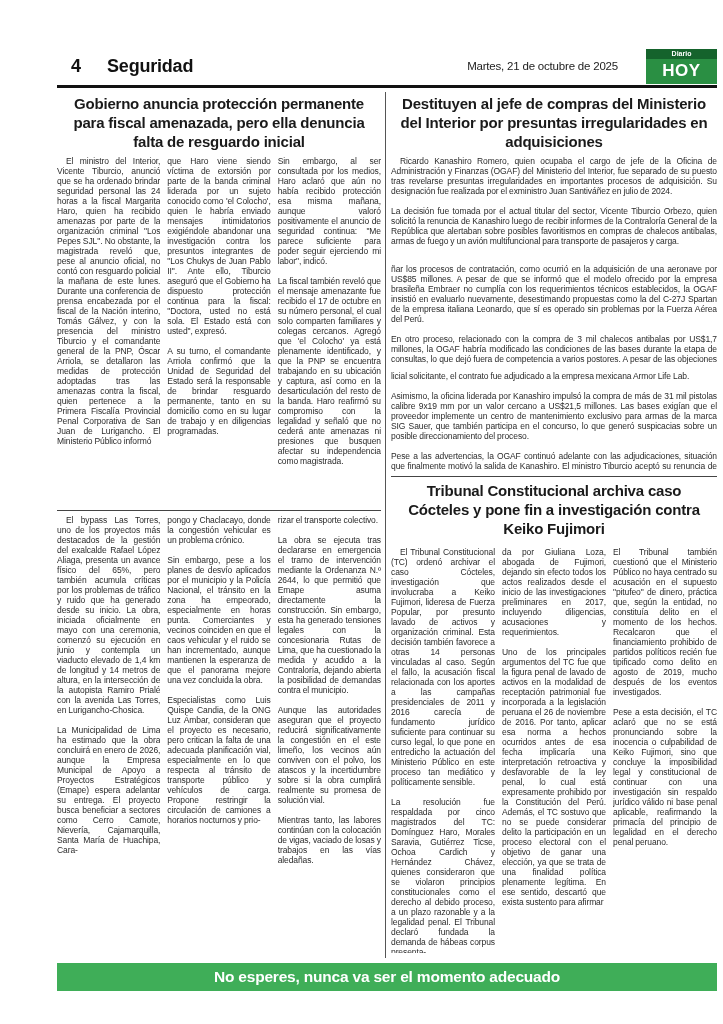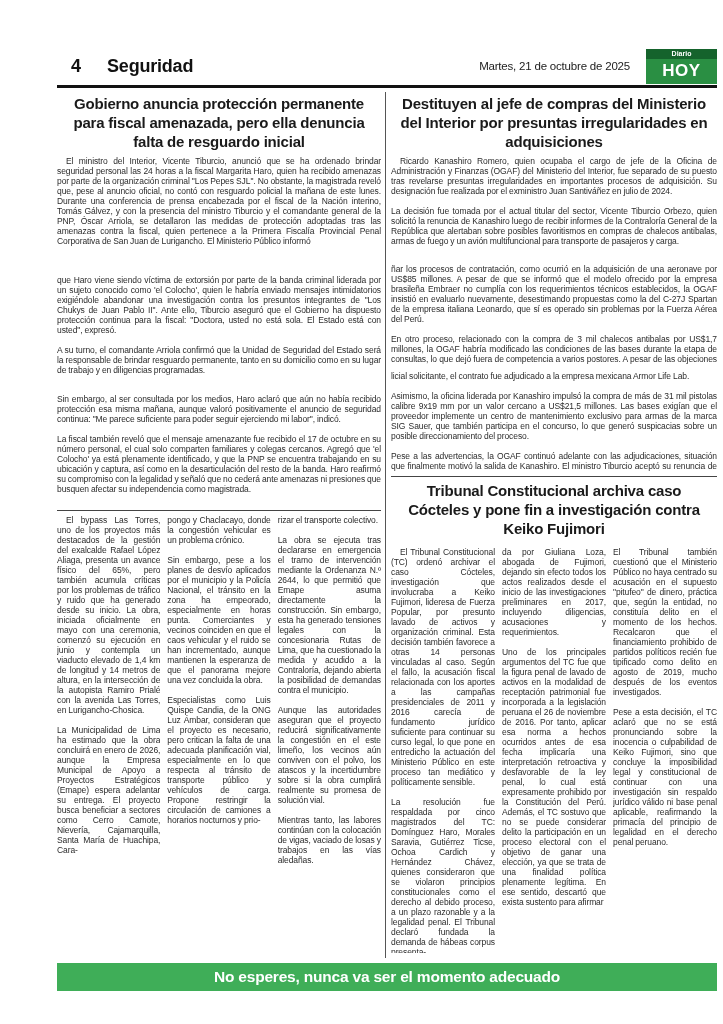--- a/index.html
+++ b/index.html
@@ -15,21 +15,21 @@
   .page{
     position:relative;width:723px;height:1024px;background:#fff;
     font-family:"Liberation Sans", sans-serif;color:var(--ink);
     margin:0 auto;overflow:hidden;
   }
   
   .header{position:absolute;top:48px;left:57px;width:660px;height:36px;display:flex;align-items:center;}
   .page-number{font-size:18px;font-weight:bold;color:#111;margin-left:14px;}
   .section-title{font-size:18px;font-weight:bold;color:#111;margin-left:26px;letter-spacing:-0.2px;}
   .header-spacer{flex:1;}
-  .header-date{font-size:11.5px;color:#222;margin-right:16px;letter-spacing:-0.2px;}
+  .header-date{font-size:11.5px;color:#222;margin-right:28px;letter-spacing:-0.2px;}
   .logo{width:71px;height:35px;background:var(--logo-green);display:flex;flex-direction:column;align-items:center;overflow:hidden;}
   .logo-top{width:100%;background:var(--logo-dark-green);color:#fff;font-size:7px;font-weight:bold;text-align:center;line-height:10px;}
   .logo-main{color:#fff;font-weight:bold;font-size:17px;line-height:24px;letter-spacing:0.5px;}
   .header-rule{position:absolute;top:85px;left:57px;width:660px;height:3px;background:var(--rule);}
   
   .half{position:absolute;top:90px;}
   .half-left{left:57px;width:324px;}
   .half-right{left:391px;width:326px;}
   .v-divider{position:absolute;left:385px;top:92px;width:1px;height:866px;background:#555;}
   
@@ -40,21 +40,21 @@
   .hl-3{height:64px;}
   .hl-2{height:46px;display:flex;align-items:center;justify-content:center;}
   .cols{display:flex;gap:7px;overflow:hidden;margin-top:2px;}
   .col{
     flex:1;font-size:8.5px;line-height:10px;text-align:justify;
     letter-spacing:-0.1px;overflow:hidden;
     hyphens:auto;-webkit-hyphens:auto;word-spacing:-0.2px;
   }
   .col p{margin:0 0 10px 0;}
   .col.lead p:first-child{text-indent:9px;}
-  .cols-a1{height:350px;flex-direction:column;}
+  .cols-a1{height:350px;}
   .cols-a2{height:316px;flex-direction:column;}
   .cols-a3{height:396px;margin-top:4px;}
   .cols-a4{height:406px;margin-top:6px;}
   .h-rule{height:1px;background:#444;margin-top:4px;}
   .mt4{margin-top:0;}
   
   .banner{
     position:absolute;top:963px;left:57px;width:660px;height:28px;
     background:var(--banner-green);display:flex;align-items:center;justify-content:center;
   }

